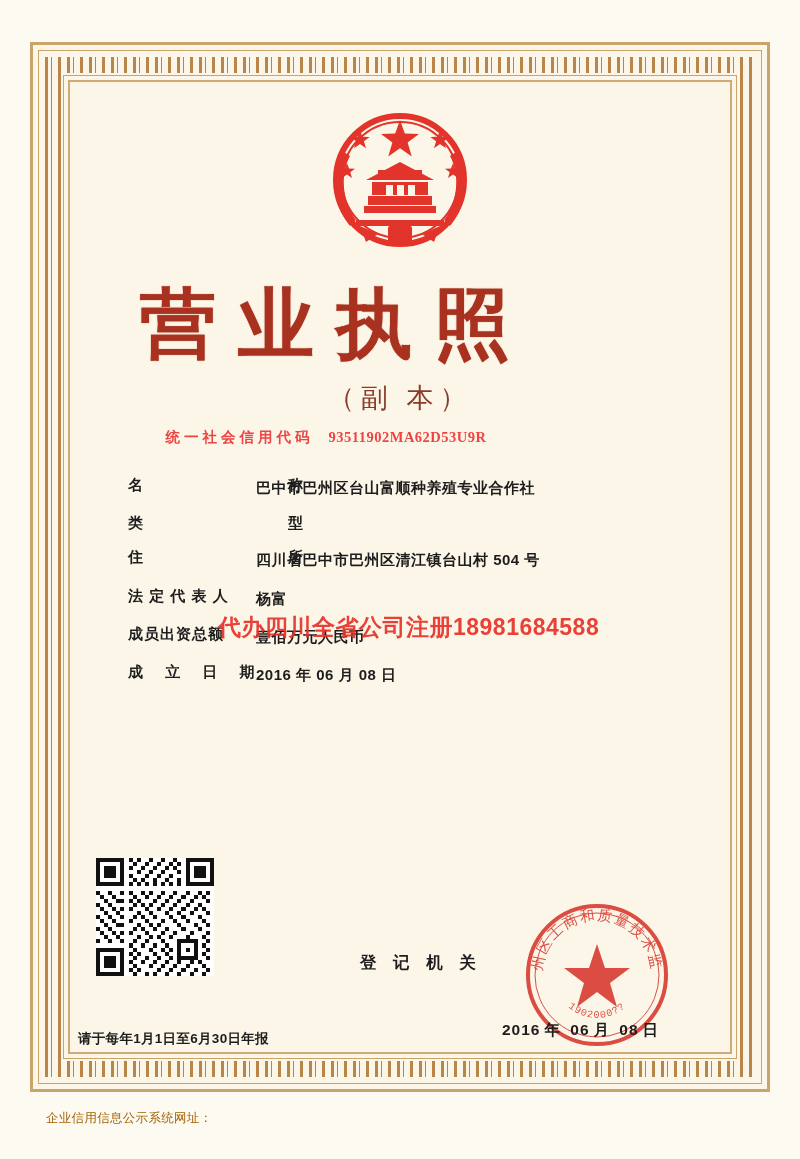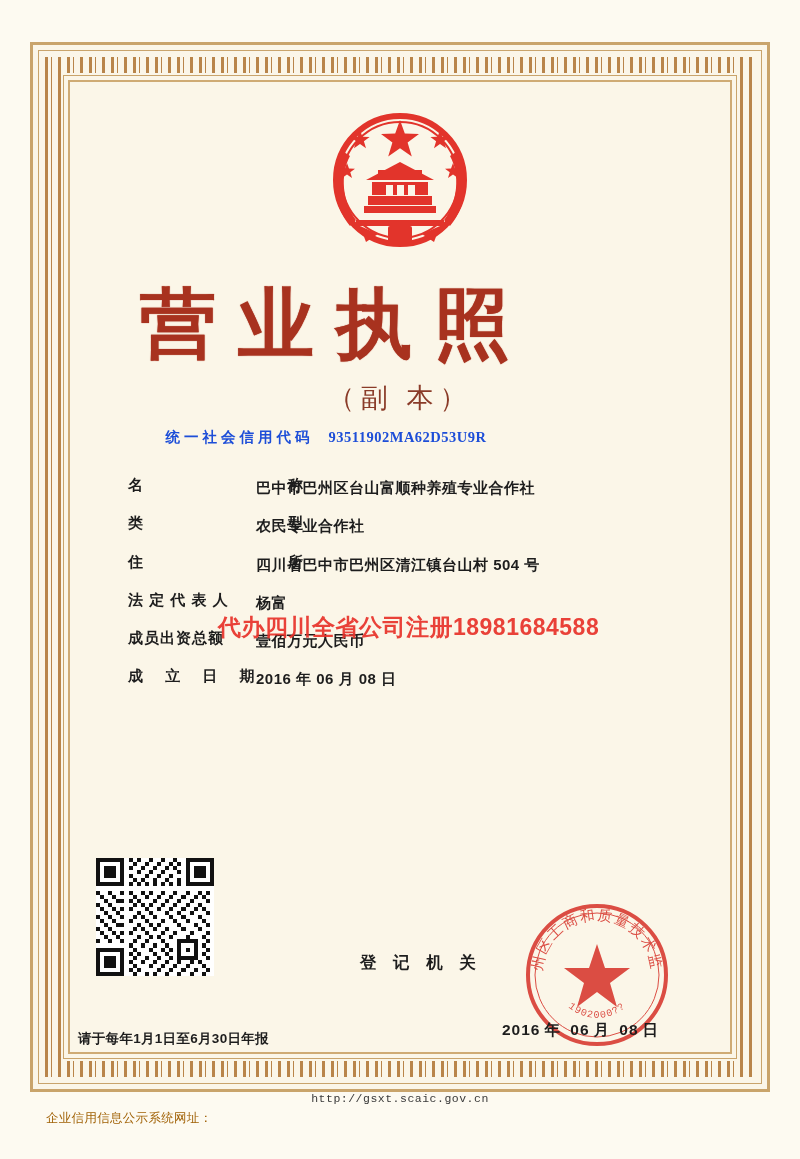--- a/index.html
+++ b/index.html
@@ -112,21 +112,21 @@
     color: #8a3b28;
     letter-spacing: 6px;
   }
   .credit-code {
     position: absolute;
     left: 0;
     top: 428px;
     width: 652px;
     text-align: center;
     font-size: 14.5px;
-    color: #1d4ed8;
+    color: #ef4444;
     font-weight: bold;
     letter-spacing: 1px;
   }
   .credit-code .lbl { letter-spacing: 4px; }
   .credit-code .val { letter-spacing: 0.5px; margin-left: 10px; font-family: "Liberation Serif", serif; }
 
   
   .fields {
     position: absolute;
     left: 128px;
@@ -310,21 +310,20 @@
 
   <div class="fields">
 
     <div class="row">
       <div class="label sp5">名　　　　称</div>
       <div class="value">巴中市巴州区台山富顺种养殖专业合作社</div>
     </div>
 
     <div class="row">
       <div class="label sp5">类　　　　型</div>
-      <div class="value">农民专业合作社</div>
     </div>
 
     <div class="row">
       <div class="label sp5">住　　　　所</div>
       <div class="value">四川省巴中市巴州区清江镇台山村 504 号</div>
     </div>
 
     <div class="row">
       <div class="label sp0">法 定 代 表 人</div>
       <div class="value">杨富</div>
@@ -597,16 +596,15 @@
   </div>
 
   <div class="reg-date">
     <span>2016</span><span>年</span>
     <span>06</span><span>月</span>
     <span>08</span><span>日</span>
   </div>
 
   <div class="annual-note">请于每年1月1日至6月30日年报</div>
 
-  <div class="bottom-url">http://gsxt.scaic.gov.cn</div>
   <div class="bottom-left">企业信用信息公示系统网址：</div>
 
 </div>
 
 </body></html>

